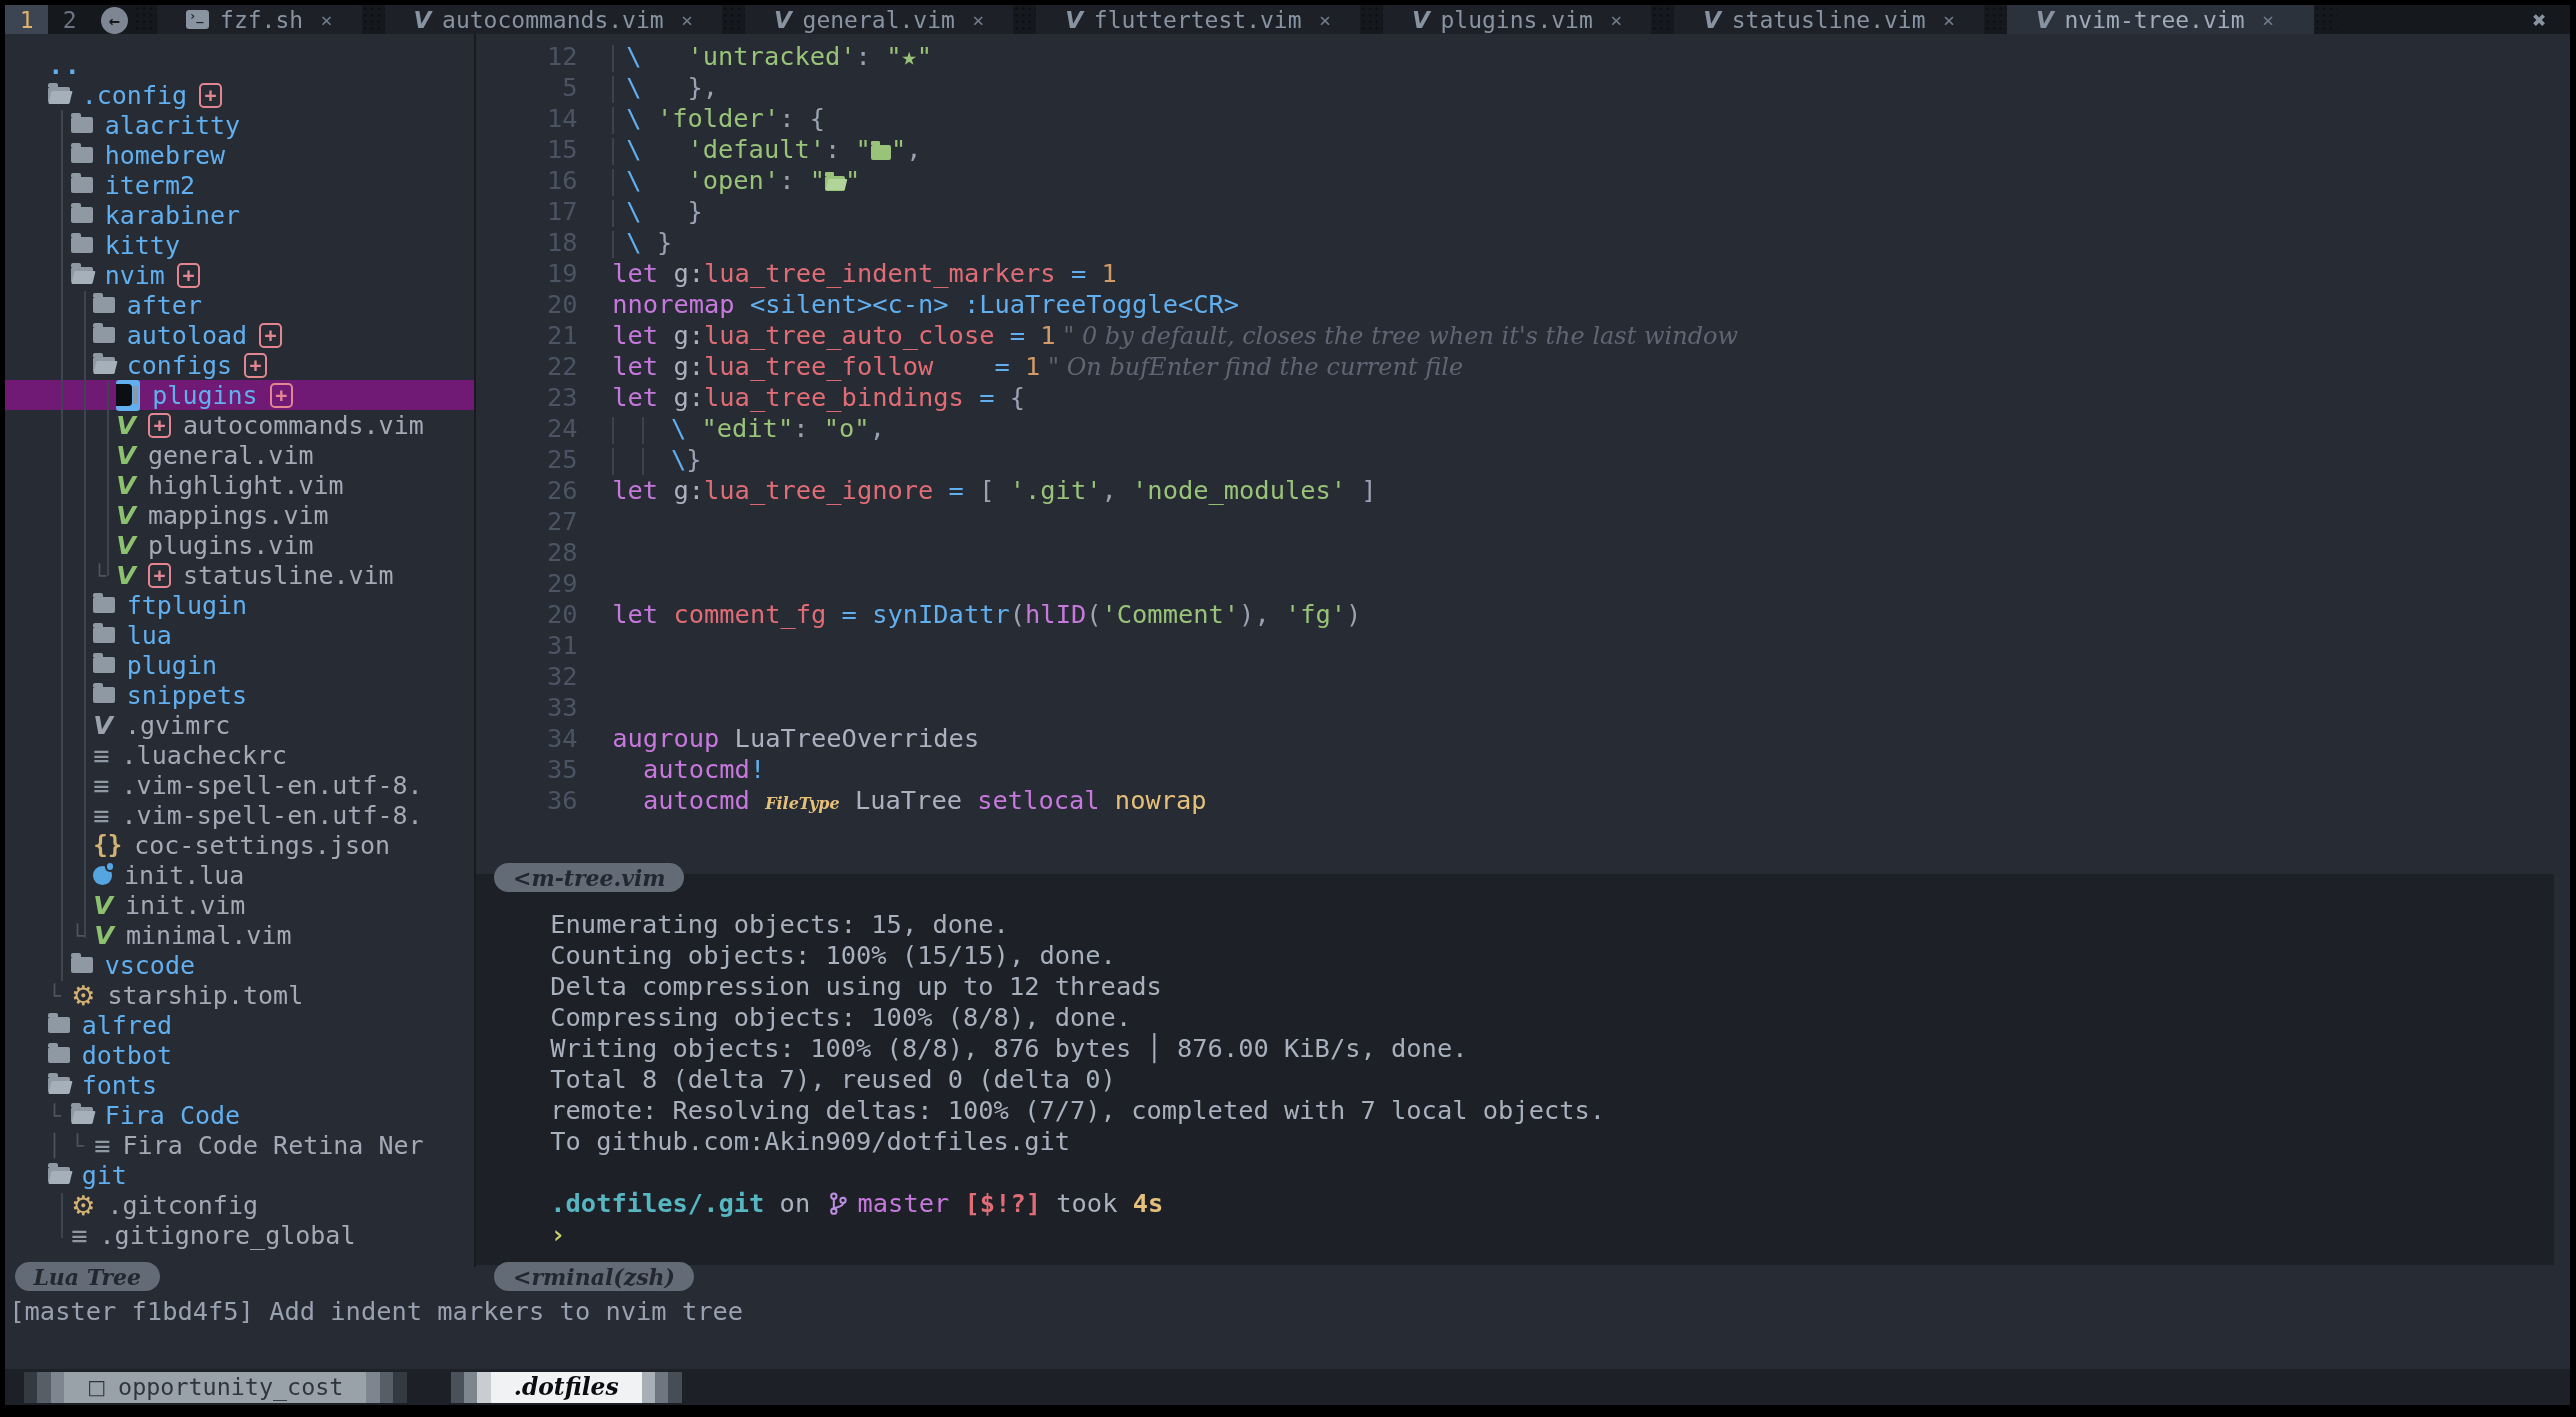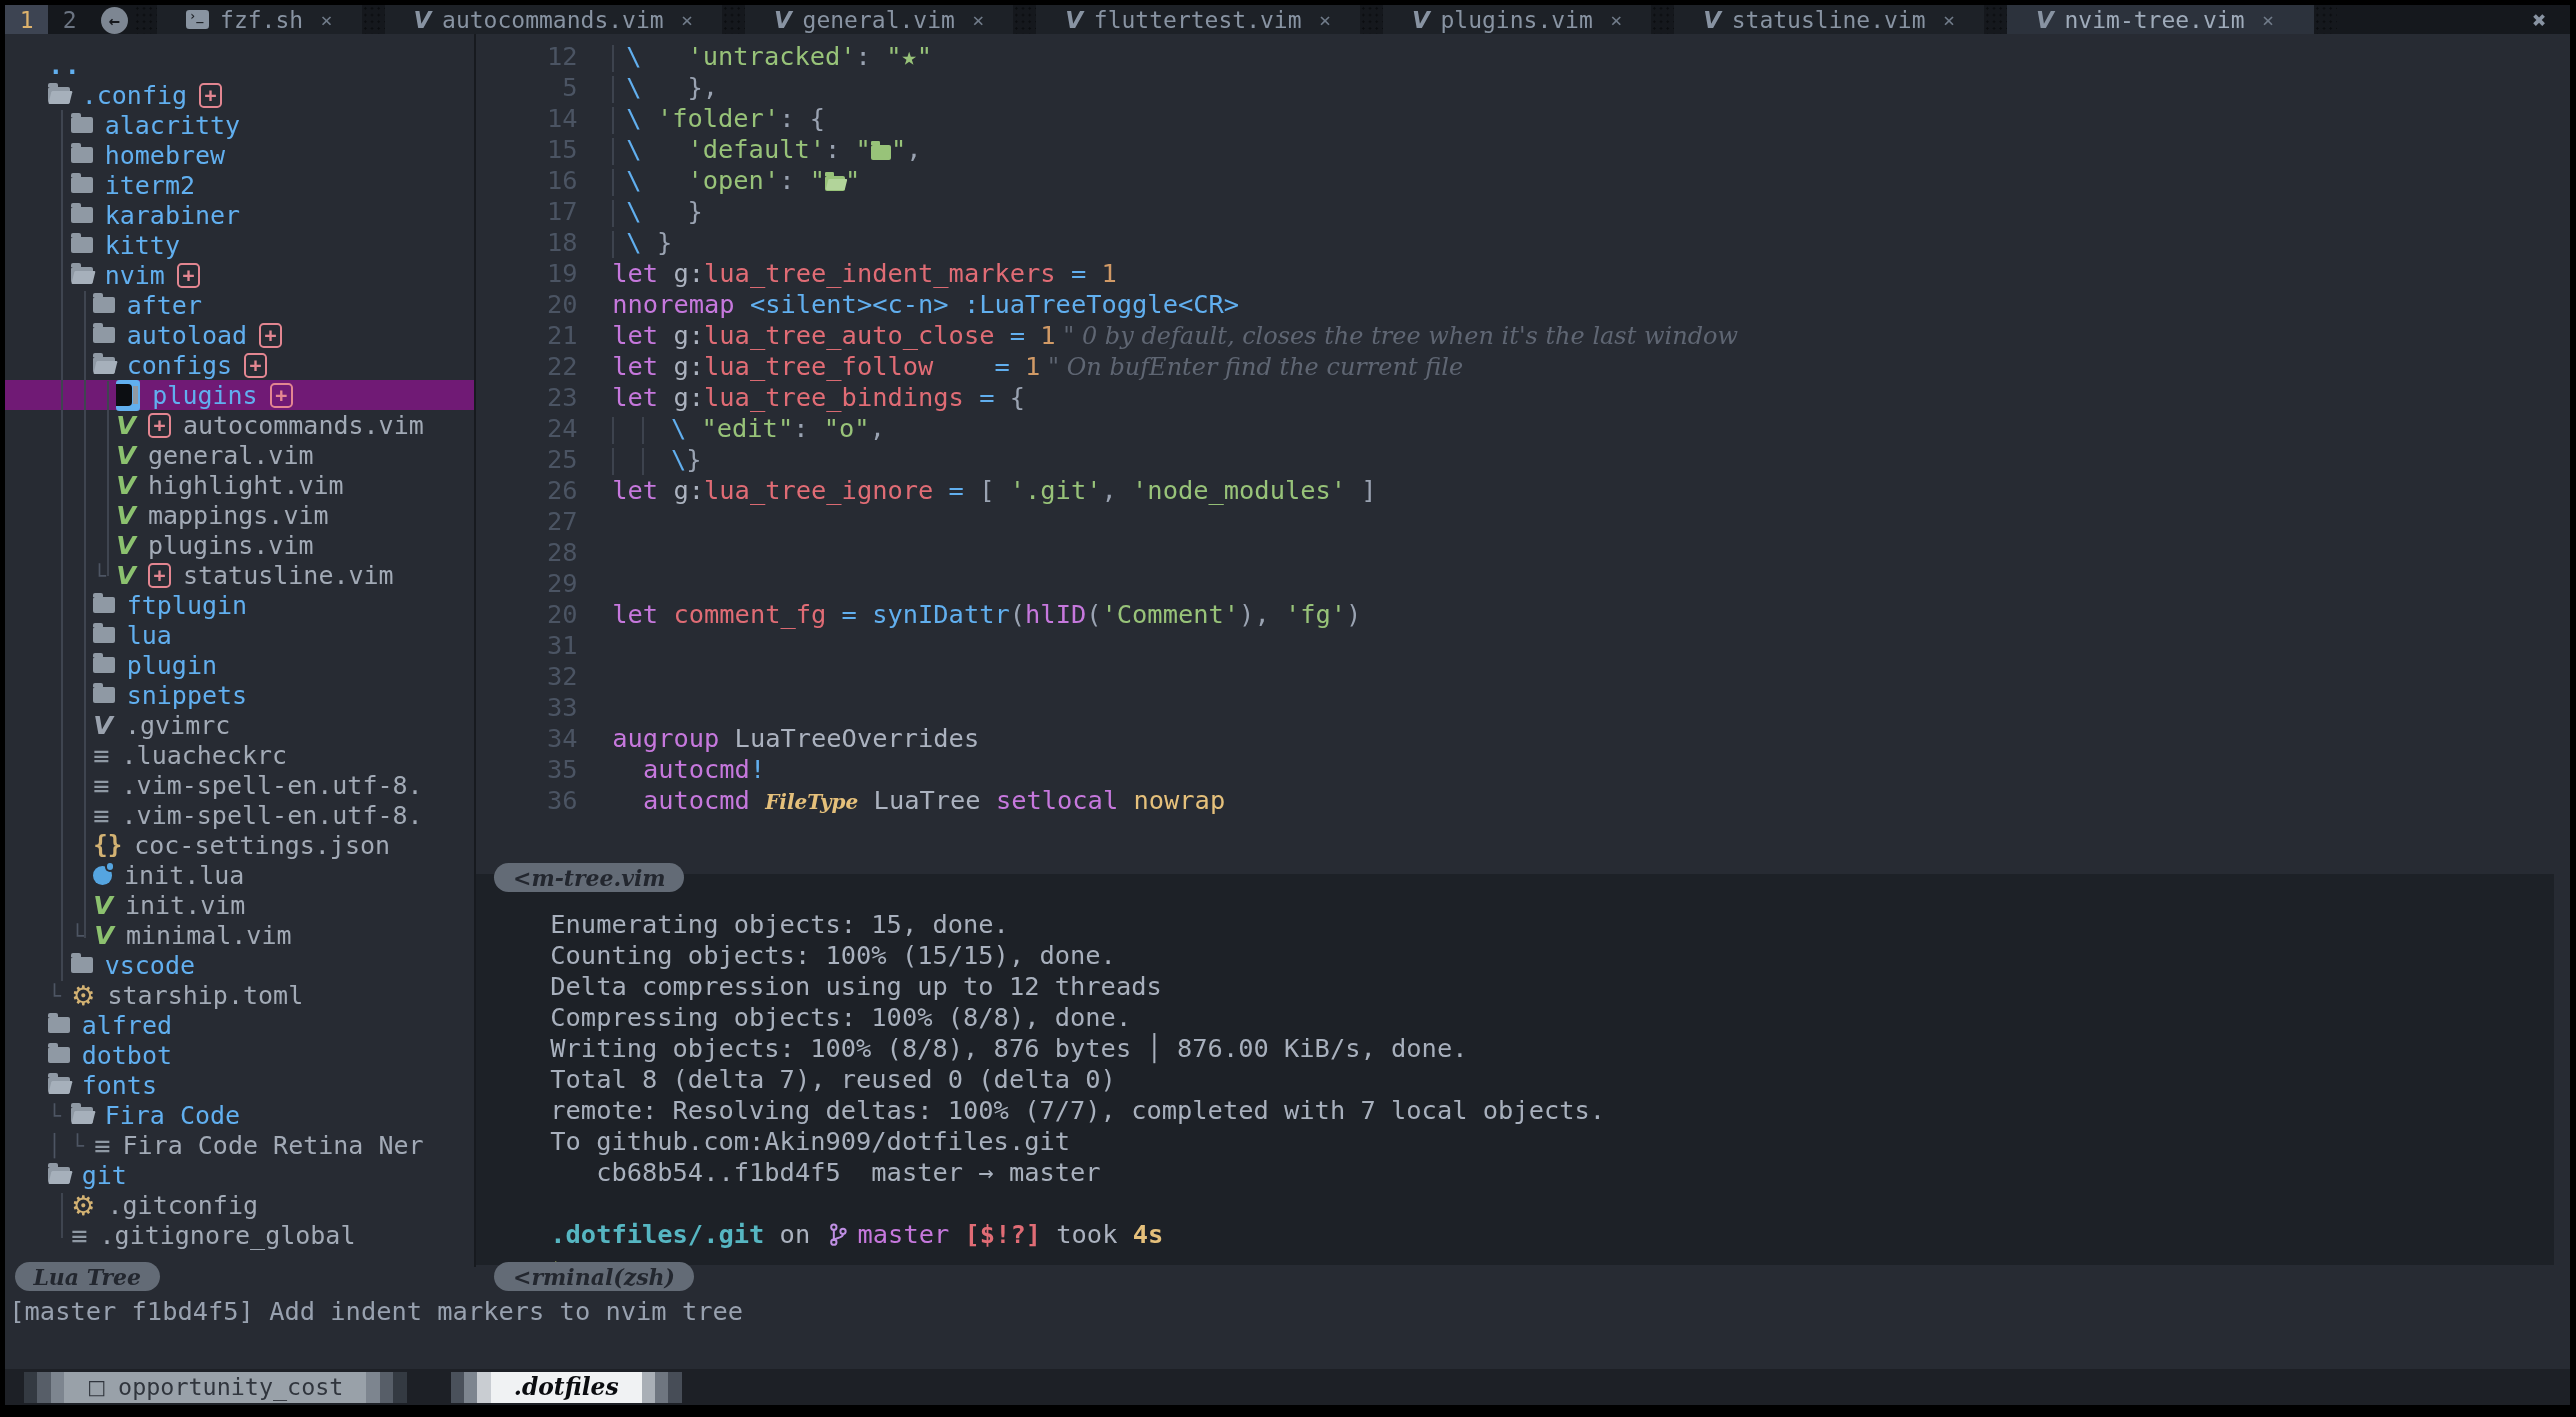--- a/index.html
+++ b/index.html
@@ -74,21 +74,21 @@
   .ecode{font-size:25.4px;white-space:pre;margin-left:16px;}
   .tk-k{color:#c678dd;}
   .tk-v{color:#e06c75;}
   .tk-s{color:#98c379;}
   .tk-b{color:#61afef;}
   .tk-o{color:#d19a66;}
   .tk-p{color:#9aa3b2;}
   .tk-w{color:#abb2bf;}
   .tk-y{color:#e5c07b;}
   .tk-c{color:#5f6673;font-style:italic;font-family:"DejaVu Serif",serif;font-size:24px;}
-  .tk-yi{color:#e5c07b;font-style:italic;font-weight:bold;font-family:"DejaVu Serif",serif;font-size:20px;}
+  .tk-yi{color:#e5c07b;font-style:italic;font-weight:bold;font-family:"DejaVu Serif",serif;font-size:16px;}
   .tk-g{display:inline-block;width:14px;border-left:2px solid #3d434e;height:27px;vertical-align:middle;}
   .tk-cyb{color:#56b6c2;font-weight:bold;}
   .tk-mgb{color:#c678dd;font-weight:normal;}
   .tk-rdb{color:#e06c75;font-weight:bold;}
   .tk-yb{color:#e5c07b;font-weight:bold;}
   .tk-lime{color:#c8d16a;font-weight:bold;}
   .gfold{display:inline-block;width:20px;height:14.7px;background:#98c379;border-radius:2px;position:relative;top:1.3px;}
   .gfold::before{content:"";position:absolute;top:-4px;left:0;width:9.4px;height:4px;background:inherit;border-radius:1.3px 1.3px 0 0;}
   .gfold.open::after{content:"";position:absolute;left:2px;top:2.7px;width:19.4px;height:11.4px;background:#b2d49a;border-radius:1.3px;transform:skewX(-14deg);}
 
@@ -575,21 +575,20 @@
 
     <div id="terminal">
         <div class="tline">Enumerating objects: 15, done.</div>
         <div class="tline">Counting objects: 100% (15/15), done.</div>
         <div class="tline">Delta compression using up to 12 threads</div>
         <div class="tline">Compressing objects: 100% (8/8), done.</div>
         <div class="tline">Writing objects: 100% (8/8), 876 bytes │ 876.00 KiB/s, done.</div>
         <div class="tline">Total 8 (delta 7), reused 0 (delta 0)</div>
         <div class="tline">remote: Resolving deltas: 100% (7/7), completed with 7 local objects.</div>
         <div class="tline">To github.com:Akin909/dotfiles.git</div>
-        <div class="tline">   cb68b54..f1bd4f5  master → master</div>
         <div class="tline"></div>
         <div class="tline"><span class="tk-cyb">.dotfiles/.git</span><span class="tk-w"> on </span><span class="branchsvg"><svg width="20" height="25.4" viewBox="0 0 24 30" fill="none">
               <circle cx="7" cy="6" r="3.2" stroke="#bf8fe3" stroke-width="2.4"></circle>
               <circle cx="18" cy="11" r="3.2" stroke="#bf8fe3" stroke-width="2.4"></circle>
               <circle cx="7" cy="24" r="3.2" stroke="#bf8fe3" stroke-width="2.4"></circle>
               <path d="M7 9.5v11M18 14.5c0 5.5-11 3.5-11 8" stroke="#bf8fe3" stroke-width="2.4"></path>
             </svg></span><span class="tk-mgb">master</span><span class="tk-w"> </span><span class="tk-rdb">[$!?]</span><span class="tk-w"> took </span><span class="tk-yb">4s</span></div>
         <div class="tline"><span class="tk-lime">›</span></div>
       </div>
 

